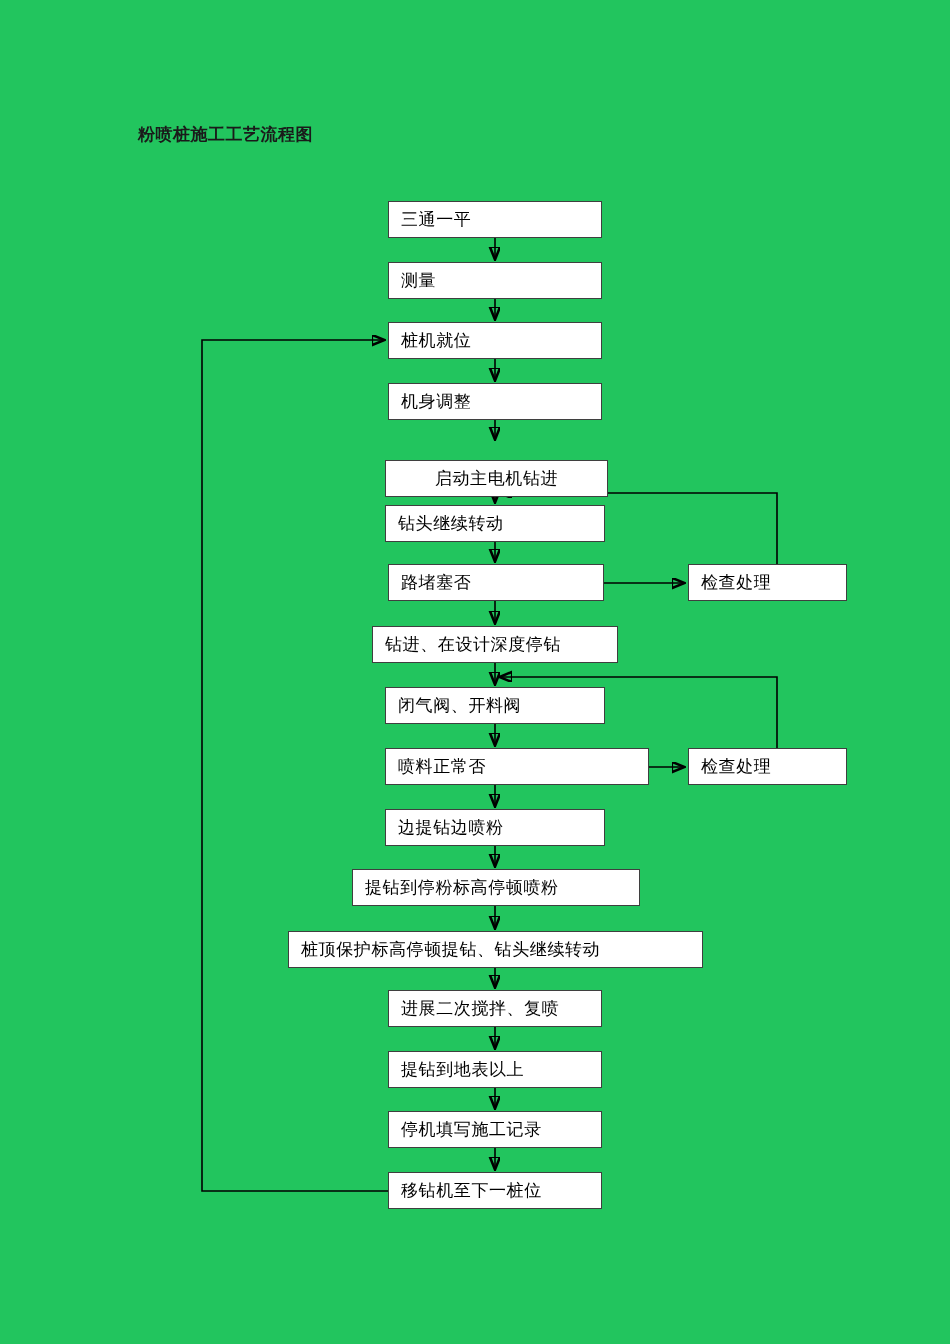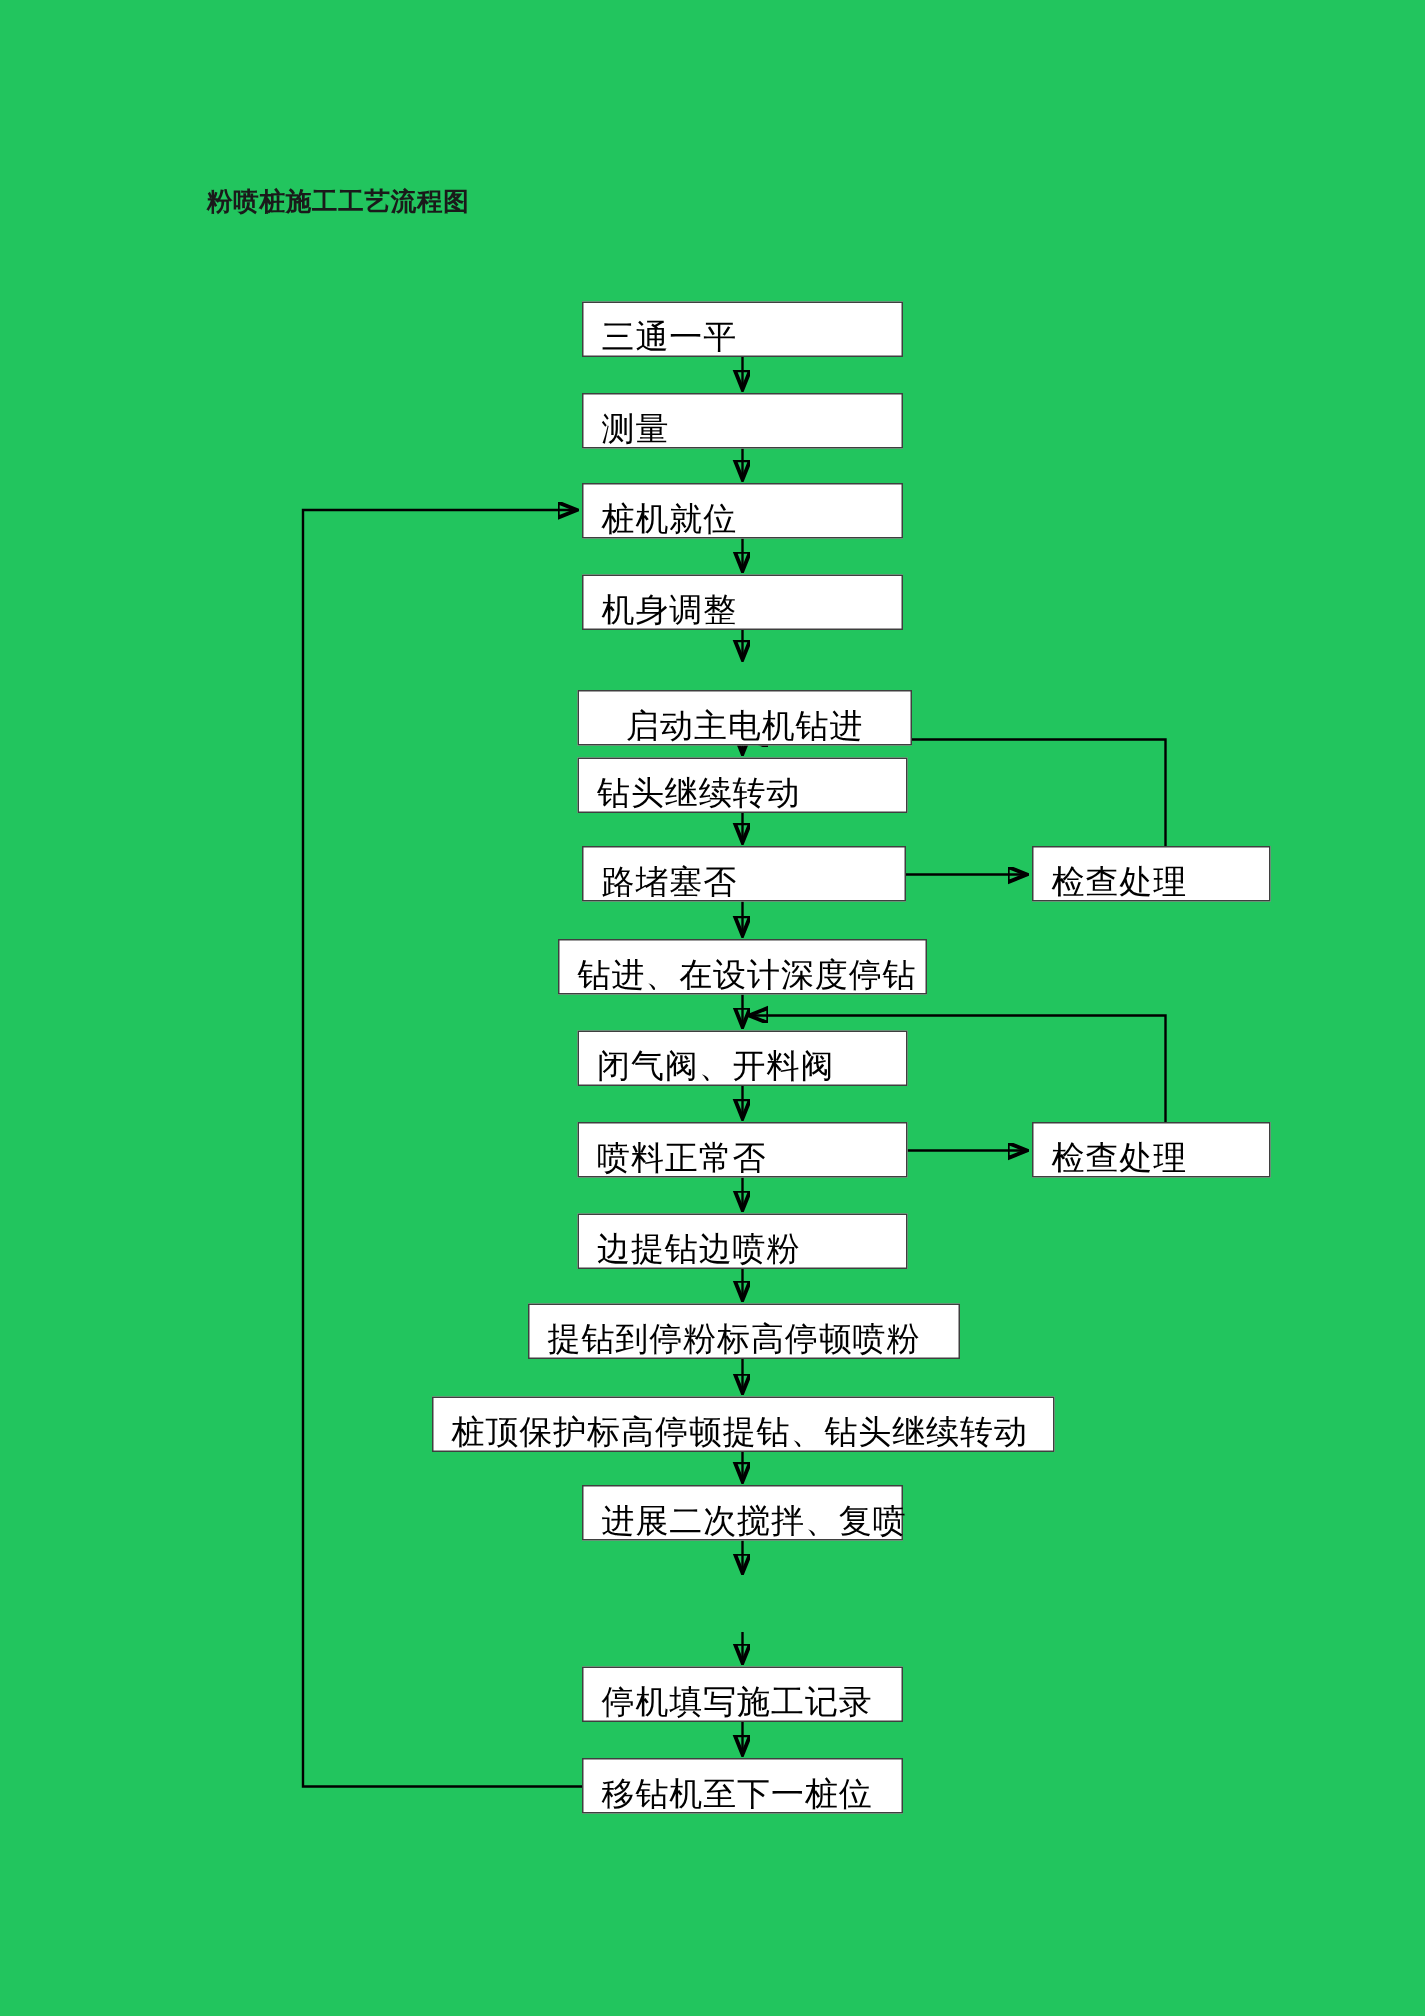--- a/index.html
+++ b/index.html
@@ -33,24 +33,24 @@
     top: 0;
     width: 950px;
     height: 1344px;
   }
   .node {
     position: absolute;
     box-sizing: border-box;
     border: 1.4px solid #3f3f3f;
     background: #ffffff;
     color: #000000;
-    font-size: 22px;
+    font-size: 17px;
     line-height: 1;
     display: flex;
-    align-items: flex-end;
+    align-items: center;
     padding-left: 12px;
     white-space: nowrap;
     letter-spacing: 0.6px;
   }
   .node.center {
     justify-content: center;
     padding-left: 0;
   }
   svg.edges {
     position: absolute;
@@ -140,40 +140,43 @@
     </div>
 
     <div class="node" style="left:372px; top:626px; width:246px; height:37px;">
       <span>钻进、在设计深度停钻</span>
     </div>
 
     <div class="node" style="left:385px; top:687px; width:220px; height:37px;">
       <span>闭气阀、开料阀</span>
     </div>
 
-    <div class="node" style="left:385px; top:748px; width:220px; height:37px;padding-left:12px;">
+    <div class="node" style="left:385px; top:748px; width:264px; height:37px;padding-left:12px;">
       <span>喷料正常否</span>
     </div>
 
     <div class="node" style="left:385px; top:809px; width:220px; height:37px;">
       <span>边提钻边喷粉</span>
     </div>
 
     <div class="node" style="left:352px; top:869px; width:288px; height:37px;">
       <span>提钻到停粉标高停顿喷粉</span>
     </div>
 
     <div class="node" style="left:288px; top:931px; width:415px; height:37px;">
       <span>桩顶保护标高停顿提钻、钻头继续转动</span>
     </div>
 
     <div class="node" style="left:388px; top:990px; width:214px; height:37px;">
       <span>进展二次搅拌、复喷</span>
     </div>
 
+    <div class="node" style="left:388px; top:1051px; width:214px; height:37px;">
+      <span>提钻到地表以上</span>
+    </div>
 
     <div class="node" style="left:388px; top:1111px; width:214px; height:37px;">
       <span>停机填写施工记录</span>
     </div>
 
     <div class="node" style="left:388px; top:1172px; width:214px; height:37px;">
       <span>移钻机至下一桩位</span>
     </div>
 
     <div class="node" style="left:688px; top:564px; width:159px; height:37px;">

